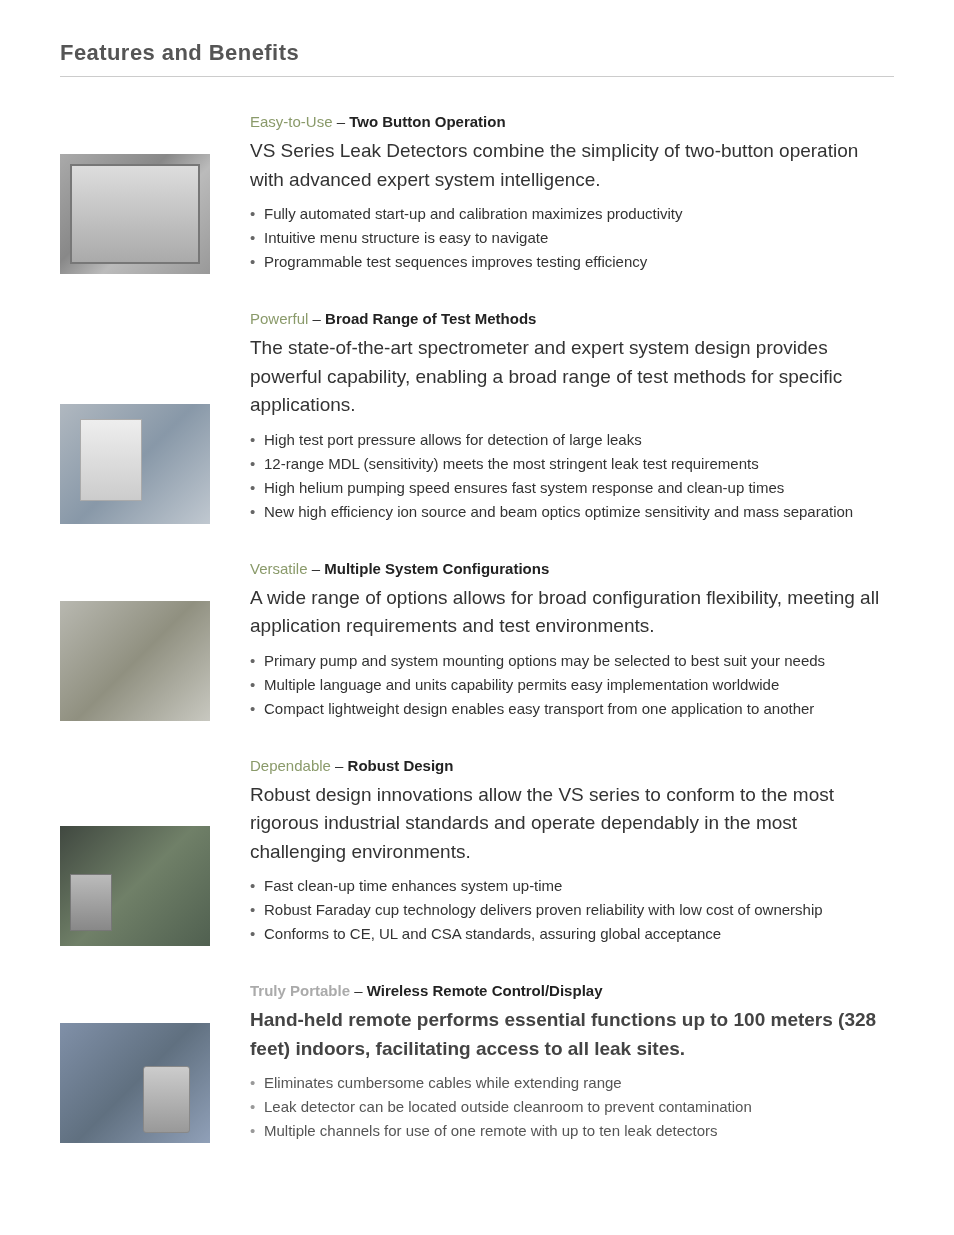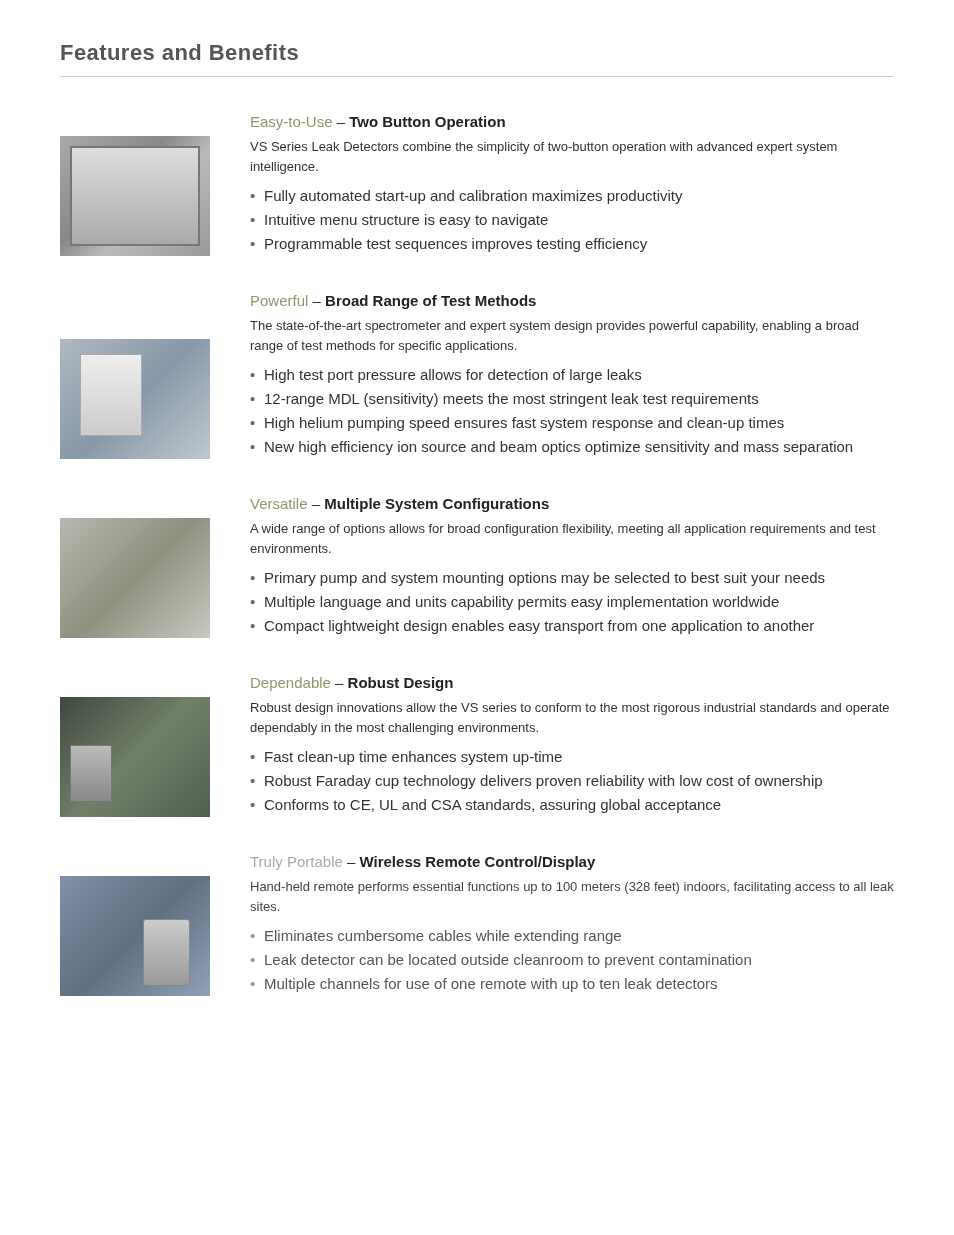--- a/index.html
+++ b/index.html
@@ -119,21 +119,21 @@
       color: #8a9a6a;
       font-weight: normal;
     }
 
     .feature-heading .bold-part {
       color: #222;
       font-weight: bold;
     }
 
     .feature-description {
-      font-size: 13px;
+      font-size: 19px;
       color: #333;
       line-height: 1.5;
       margin-bottom: 8px;
     }
 
     .feature-bullets {
       list-style: none;
       padding: 0;
       margin: 0;
     }
@@ -155,23 +155,25 @@
 
     
     .feature-section.portable .feature-bullets li {
       color: #555;
     }
     .feature-section.portable .feature-bullets li::before {
       color: #999;
     }
     .feature-section.portable .feature-description {
       color: #444;
+      font-weight: bold;
     }
     .feature-section.portable .feature-heading .label-part {
       color: #aaa;
+      font-weight: bold;
     }
   </style>
 </head>
 <body>
 
 <div class="page-header">
   <h1 class="page-title">Features and Benefits</h1>
 </div>
 
 <div id="features-container">

